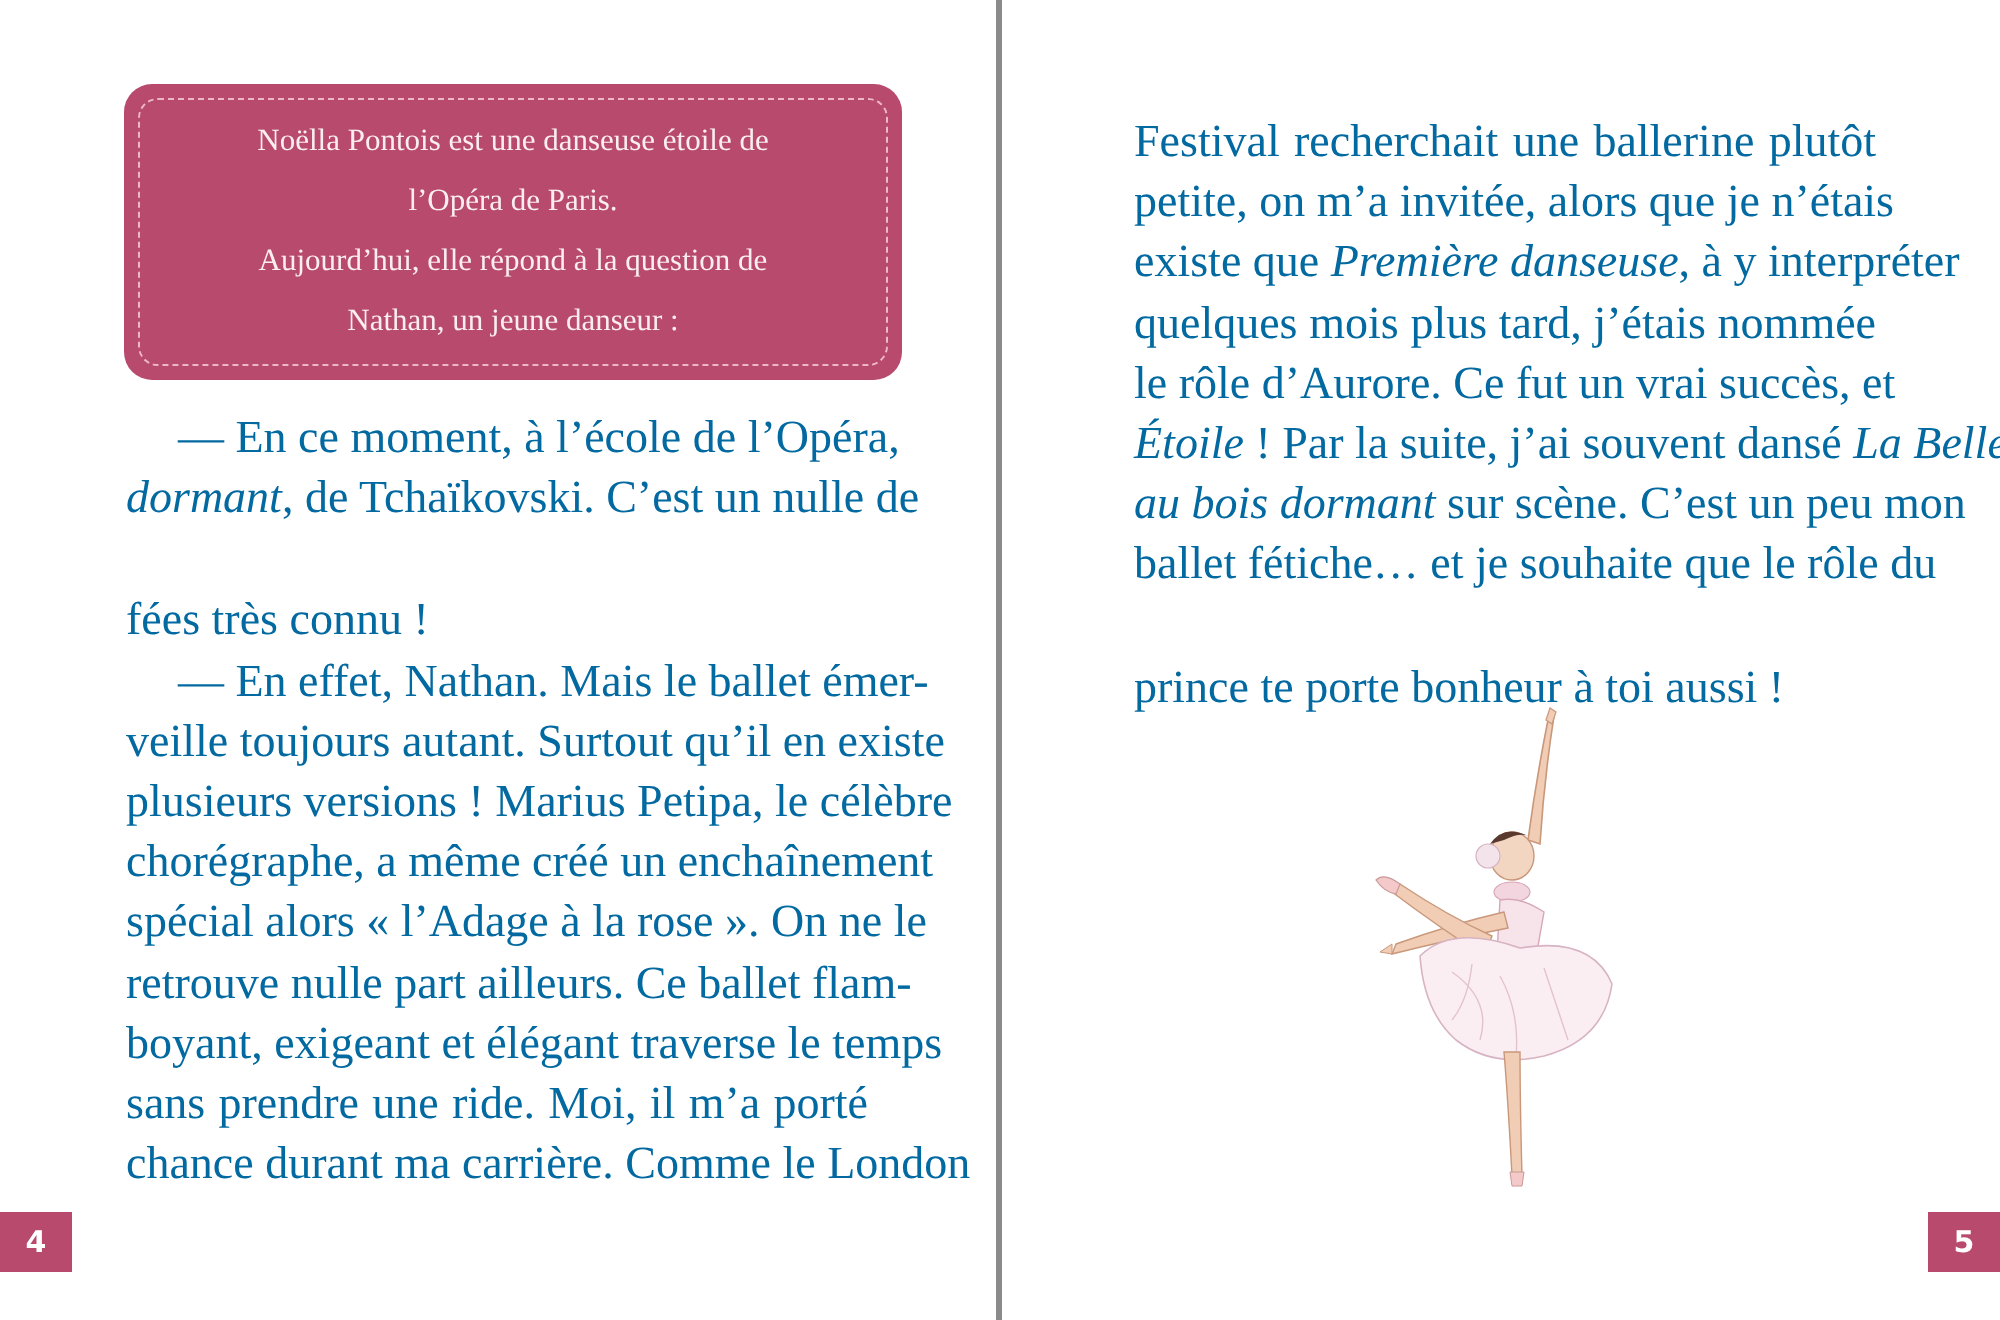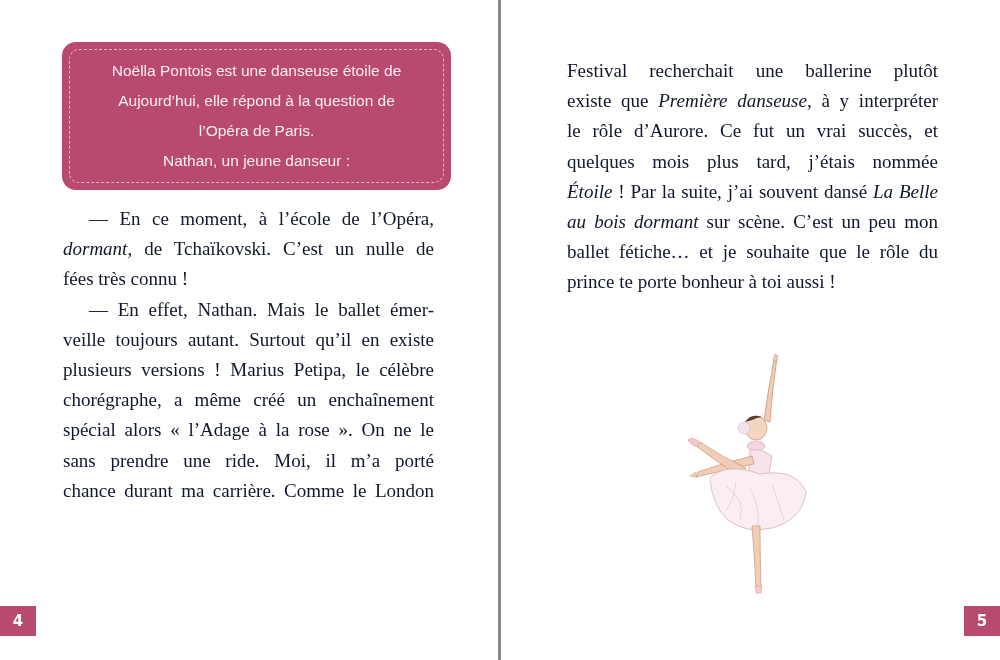--- a/index.html
+++ b/index.html
@@ -21,85 +21,88 @@
     background:#b84a6e; border-radius:14px; box-sizing:border-box;
   }
   .intro-box::after {
     content:""; position:absolute; left:7px; top:7px; right:7px; bottom:7px;
     border:1.5px dashed rgba(255,220,230,0.75); border-radius:10px;
   }
   .intro-text {
     position:absolute; left:0; right:0; top:14px;
     text-align:center; color:#fbeef2;
     font-size:17.5px; line-height:30px;
-    font-family:Liberation Sans, sans-serif;
+    font-family:Liberation Serif, serif;
     font-size:15.5px;
   }
   .intro-line { display:block; white-space:nowrap; }
   .col {
-    position:absolute; font-size:19px; line-height:30.2px; text-align:justify;
-    color:#0f172a;
+    position:absolute; font-size:23px; line-height:30.2px; text-align:justify;
+    color:#0369a1;
   }
   .col-left { left:63px; top:204px; width:371px; }
   .col-right { left:567px; top:56px; width:371px; }
   .line {
     display:block; white-space:nowrap; text-align:justify; text-align-last:justify;
     height:30.2px;
   }
-  .line.last { text-align-last:left; }
+  .line.last { text-align-last:left;margin-top:31px; }
   .line.indent { padding-left:26px; }
   em { }
   .page-num {
     position:absolute; top:606px; width:36px; height:30px;
     background:#b84a6e; color:#ffffff;
     font-family:"DejaVu Sans", "Liberation Sans", sans-serif; font-weight:bold;
     font-size:15px; line-height:30px; text-align:center;
   }
   .page-num-left { left:0; }
   .page-num-right { left:964px; }
   .illustration { position:absolute; left:676px; top:350px; width:140px; height:245px; }
 </style>
 </head>
 <body>
 
 <div class="page page-left">
   <div class="intro-box">
     <div class="intro-text">
       <span class="intro-line">Noëlla Pontois est une danseuse étoile de</span>
+      <span class="intro-line">l’Opéra de Paris.</span>
       <span class="intro-line">Aujourd’hui, elle répond à la question de</span>
-      <span class="intro-line">l’Opéra de Paris.</span>
       <span class="intro-line">Nathan, un jeune danseur :</span>
     </div>
   </div>
 
   <div class="col col-left">
     <span class="line indent"><span>— En ce moment, à l’école de l’Opéra,</span></span>
     <span class="line"><em>dormant</em><span>, de Tchaïkovski. C’est un nulle de</span></span>
     <span class="line last"><span>fées très connu !</span></span>
     <span class="line indent"><span>— En effet,  Nathan. Mais le ballet émer-</span></span>
     <span class="line"><span>veille toujours autant. Surtout qu’il en existe</span></span>
     <span class="line"><span>plusieurs versions ! Marius Petipa, le célèbre</span></span>
     <span class="line"><span>chorégraphe, a même créé un enchaînement</span></span>
     <span class="line"><span>spécial alors « l’Adage à la rose ». On ne le</span></span>
+    <span class="line"><span>retrouve nulle part ailleurs. Ce ballet flam-</span></span>
+    <span class="line"><span>boyant, exigeant et élégant traverse le temps</span></span>
     <span class="line"><span>sans prendre une ride. Moi, il m’a porté</span></span>
     <span class="line"><span>chance durant ma carrière. Comme le London</span></span>
   </div>
 
   <div class="page-num page-num-left">4</div>
 </div>
 
 <div class="gutter"></div>
 
 <div class="page page-right"></div>
 
 <div class="col col-right">
   <span class="line"><span>Festival recherchait une ballerine plutôt</span></span>
+  <span class="line"><span>petite, on m’a invitée, alors que je n’étais</span></span>
   <span class="line"><span>existe que </span><em>Première danseuse</em><span>, à y interpréter</span></span>
+  <span class="line"><span>quelques mois plus tard, j’étais nommée</span></span>
   <span class="line"><span>le rôle d’Aurore. Ce fut un vrai succès, et</span></span>
-  <span class="line"><span>quelques mois plus tard, j’étais nommée</span></span>
   <span class="line"><em>Étoile</em><span> ! Par la suite, j’ai souvent dansé </span><em>La Belle</em></span>
   <span class="line"><em>au bois dormant</em><span> sur scène. C’est un peu mon</span></span>
   <span class="line"><span>ballet fétiche… et je souhaite que le rôle du</span></span>
   <span class="line last"><span>prince te porte bonheur à toi aussi !</span></span>
 </div>
 
 <svg class="illustration" viewBox="0 0 140 245" xmlns="http://www.w3.org/2000/svg">
 
   <path d="M88 70 Q92 40 98 10 L101 8 Q96 40 94 72 Z" fill="#f0cdb4" stroke="#c9977a" stroke-width="0.8"></path>
   <path d="M97 10 l2 -6 l3 2 l-2 6 z" fill="#f0cdb4" stroke="#c9977a" stroke-width="0.6"></path>

